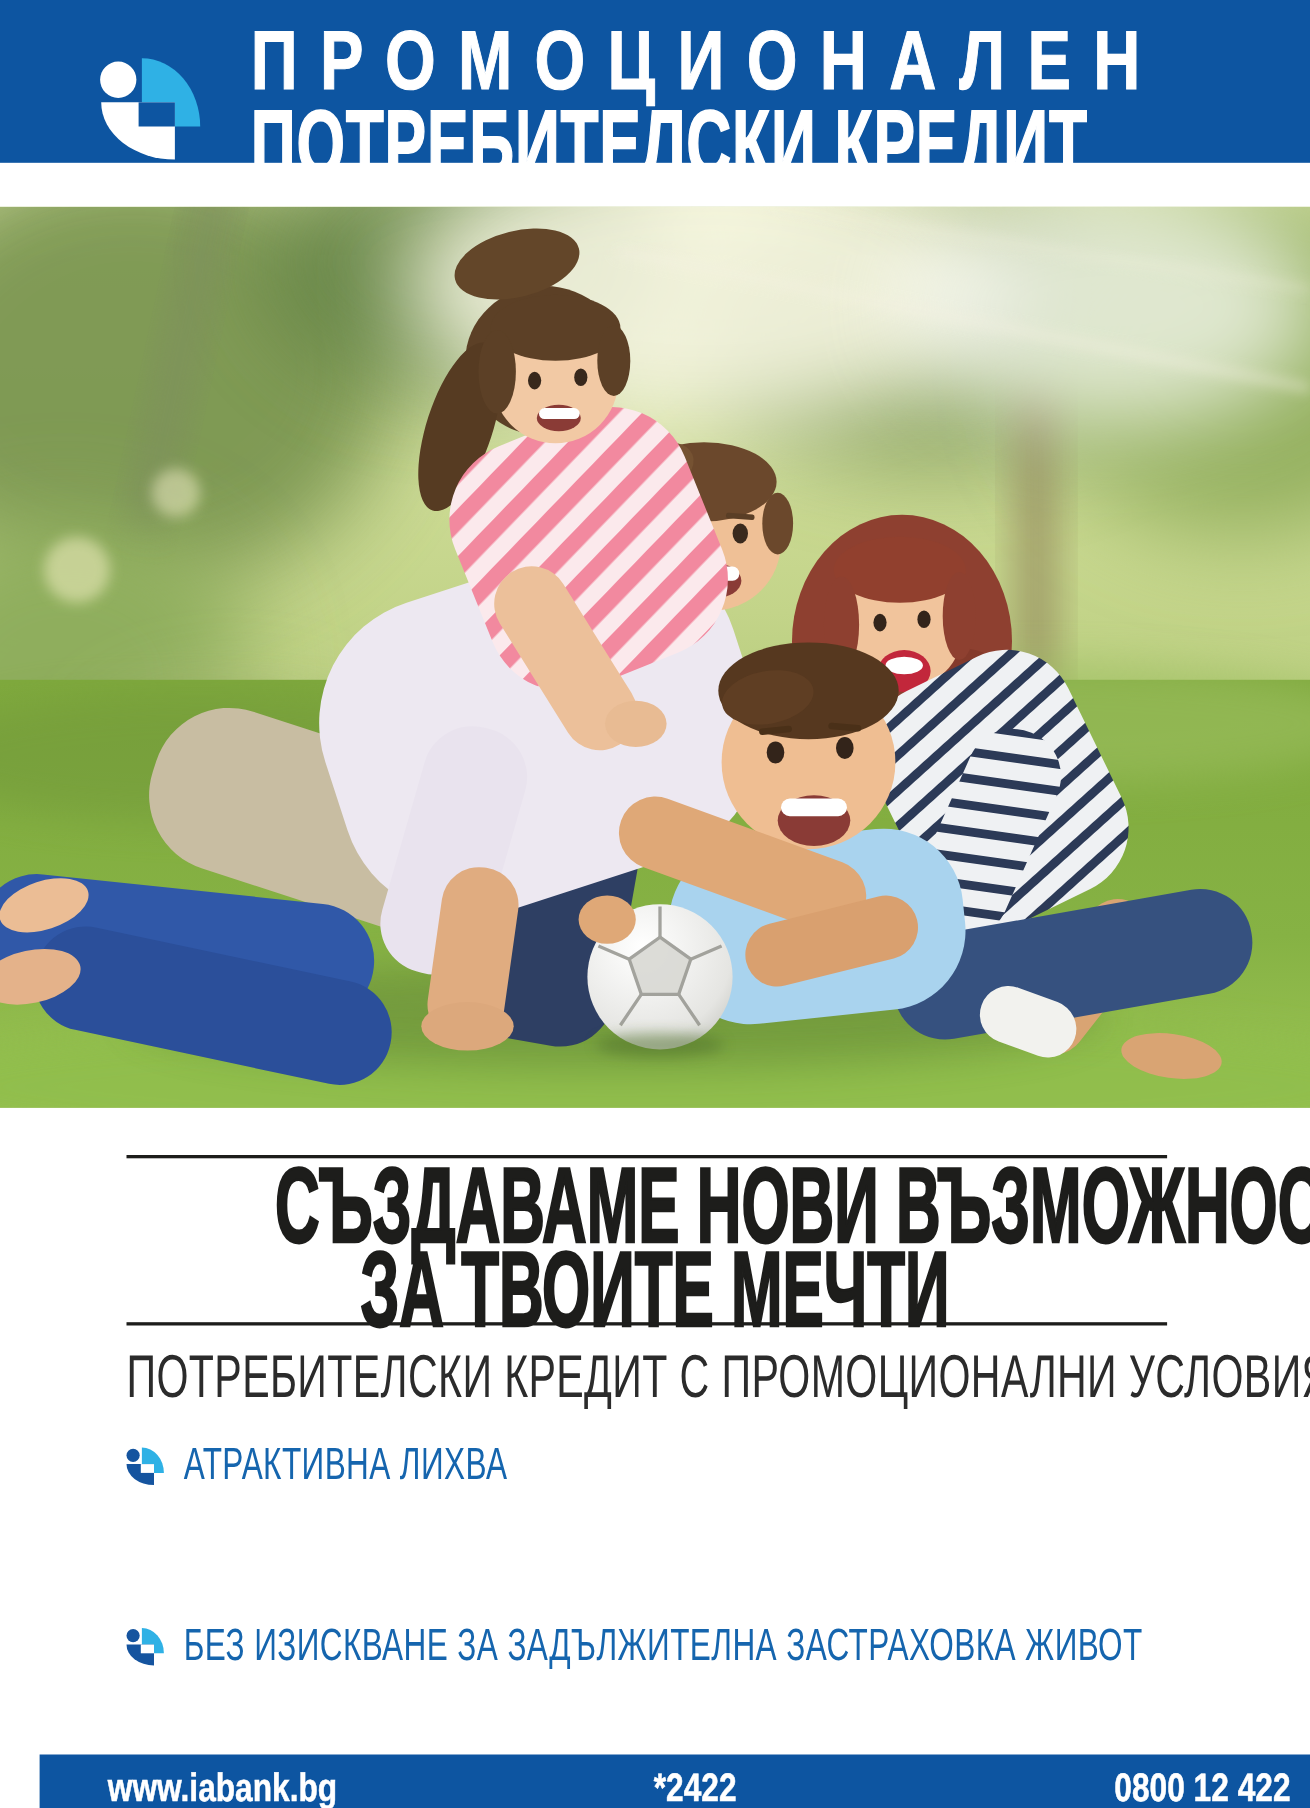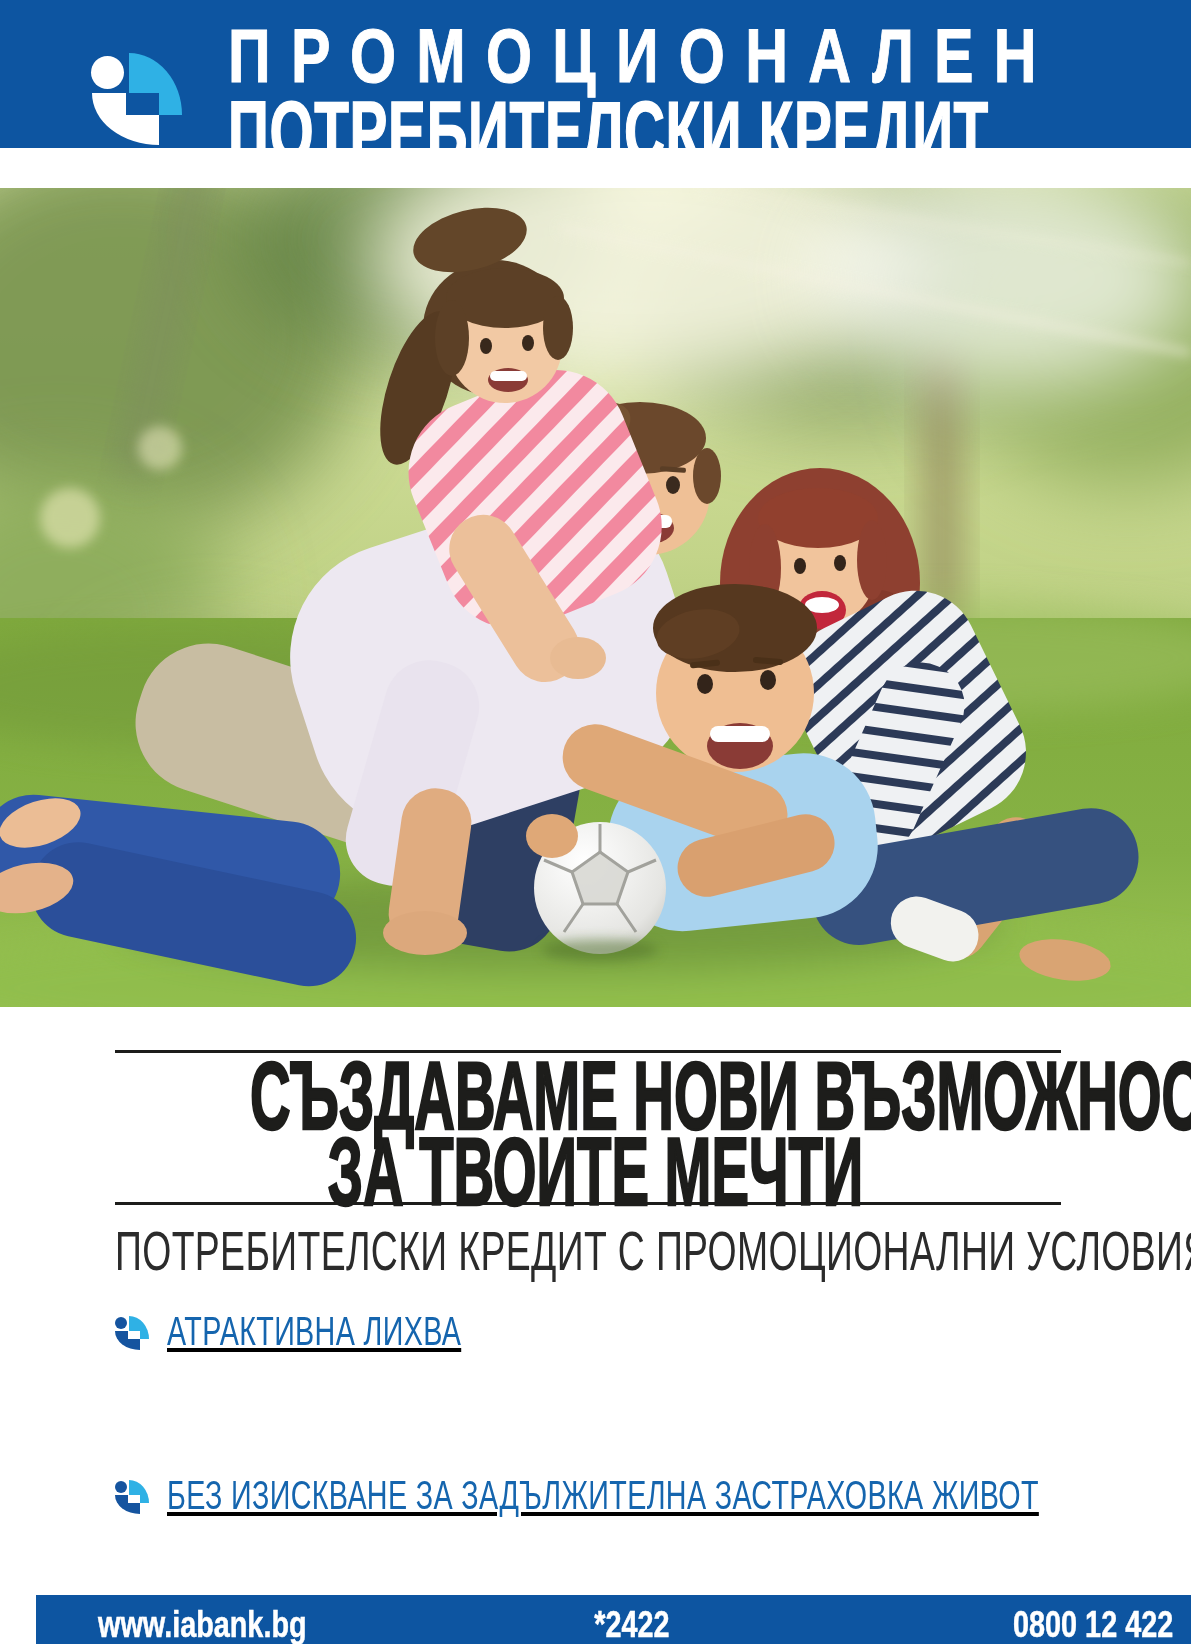--- a/index.html
+++ b/index.html
@@ -43,21 +43,21 @@
   .rule-top{top:1050px;}
   .rule-bottom{top:1202px;}
   .hline{position:absolute;left:0;width:1191px;text-align:center;color:var(--ink);
          font-weight:bold;font-size:97px;line-height:76px;white-space:nowrap;
          transform:scaleX(.58);transform-origin:center top;-webkit-text-stroke:2.5px var(--ink);}
   .hl1{top:1058px;}
   .hl2{top:1134px;}
   .subhead{position:absolute;left:115px;top:1224px;font-size:55px;line-height:55px;color:#2B2B2B;
            white-space:nowrap;transform:scaleX(.68);transform-origin:left top;letter-spacing:.5px;}
   
-  .benefit{position:absolute;left:113px;height:40px;display:flex;align-items:center;text-decoration:underline;}
+  .benefit{position:absolute;left:113px;height:40px;display:flex;align-items:center;}
   .b1{top:1311px;} .b2{top:1393px;} .b3{top:1475px;}
   .mark-sm{position:relative;width:36px;height:38px;flex:0 0 36px;margin-right:18px;}
   .mark-sm .m-circle{left:2px;top:5px;width:12px;height:12px;background:#15549F;}
   .mark-sm .m-top{left:16px;top:4px;width:20px;height:23px;background:var(--lblue);}
   .mark-sm .m-bot{left:2px;top:19px;width:25px;height:19px;background:#15549F;}
   .mark-sm .m-notch{left:15px;top:19px;width:12px;height:8px;background:#fff;}
   .btext{font-size:41px;line-height:41px;color:var(--bullet-blue);white-space:nowrap;
          transform:scaleX(.70);transform-origin:left center;letter-spacing:.5px;}
   
   .footerbar{position:absolute;left:0;top:1595px;width:1191px;height:59px;background:var(--blue);margin-left:36px;}

